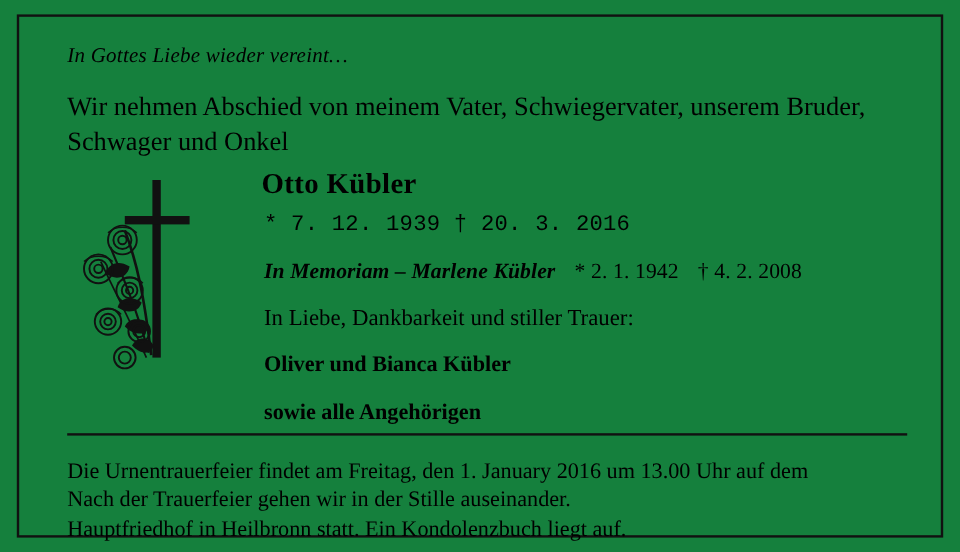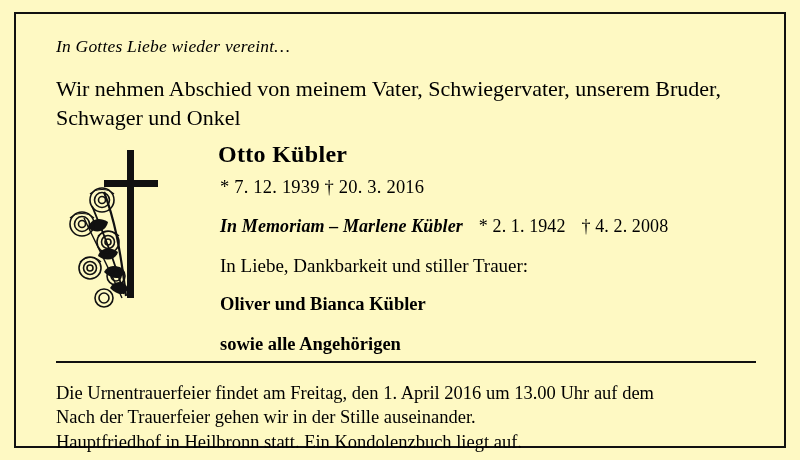--- a/index.html
+++ b/index.html
@@ -4,21 +4,21 @@
 <style>
   html, body {
     margin: 0;
     padding: 0;
     background: #ffffff;
   }
   #page {
     position: relative;
     width: 800px;
     height: 460px;
-    background: #fef9c3;
+    background: #15803d;
     font-family: "Liberation Serif", serif;
     color: #000000;
     overflow: hidden;
     box-sizing: border-box;
   }
   .frame {
     position: absolute;
     left: 14px;
     top: 12px;
     right: 14px;
@@ -64,20 +64,21 @@
     font-size: 24px;
     font-weight: bold;
     letter-spacing: 0.3px;
     line-height: 1.05;
     margin: 10px 0 0 0;
   }
   .dates {
     font-size: 18.5px;
     margin: 10px 0 16px 2px;
     letter-spacing: 0.2px;
+    font-family: Liberation Mono, monospace;
   }
   .memoriam {
     font-size: 18px;
     margin: 18px 0 0 2px;
     letter-spacing: 0.1px;
   }
   .memoriam .mem-label {
     font-weight: bold;
     font-style: italic;
   }
@@ -184,21 +185,21 @@
           <p class="love">In Liebe, Dankbarkeit und stiller Trauer:</p>
           <p class="family">Oliver und Bianca Kübler</p>
           <p class="family">sowie alle Angehörigen</p>
         </div>
 
       </div>
 
       <div class="divider" style="position: static;"></div>
 
       <div class="ceremony">
-        <div>Die Urnentrauerfeier findet am Freitag, den 1. April 2016 um 13.00 Uhr auf dem</div>
+        <div>Die Urnentrauerfeier findet am Freitag, den 1. January 2016 um 13.00 Uhr auf dem</div>
         <div>Nach der Trauerfeier gehen wir in der Stille auseinander.</div>
         <div>Hauptfriedhof in Heilbronn statt. Ein Kondolenzbuch liegt auf.</div>
       </div>
 
       <p class="address">74211 Leingarten, Augelbaumstraße 65</p>
 
     </div>
   </div>
 </div>
 

